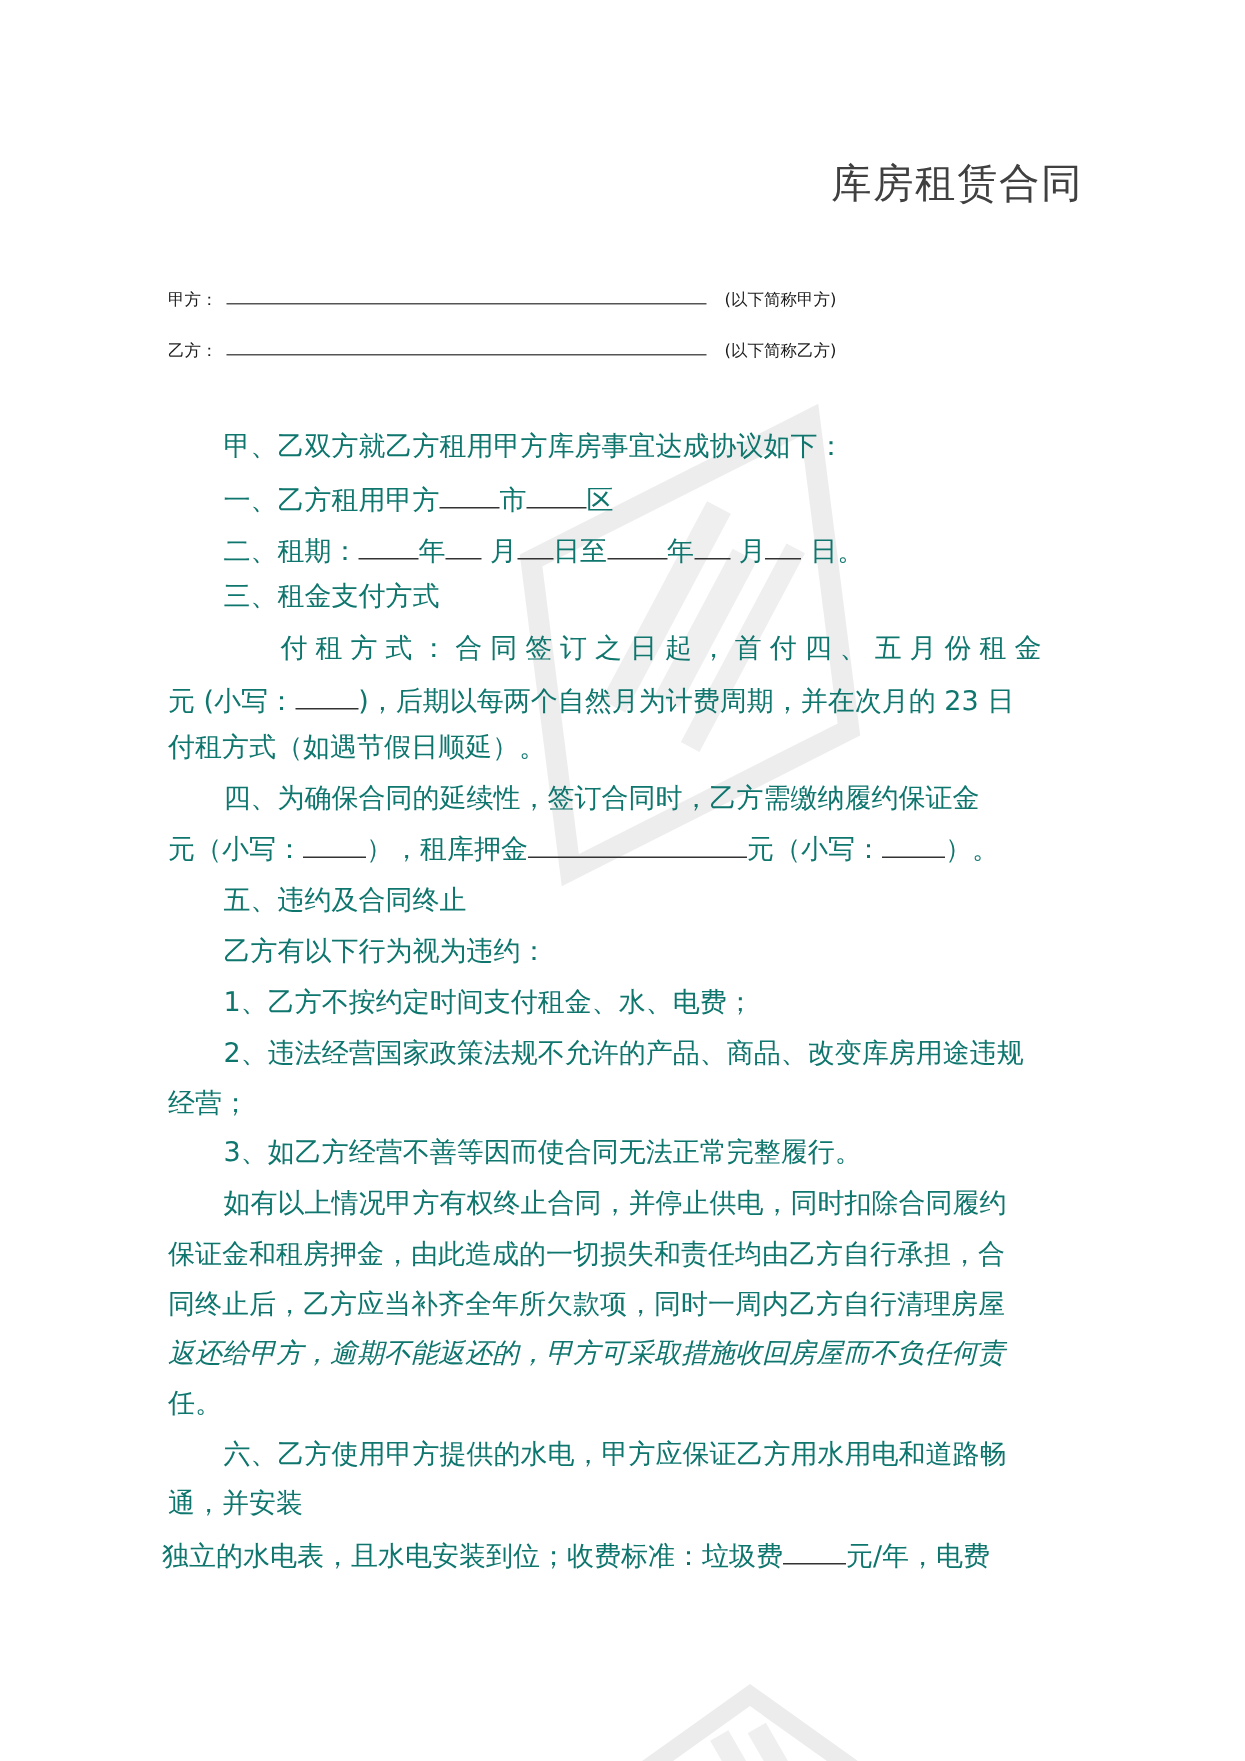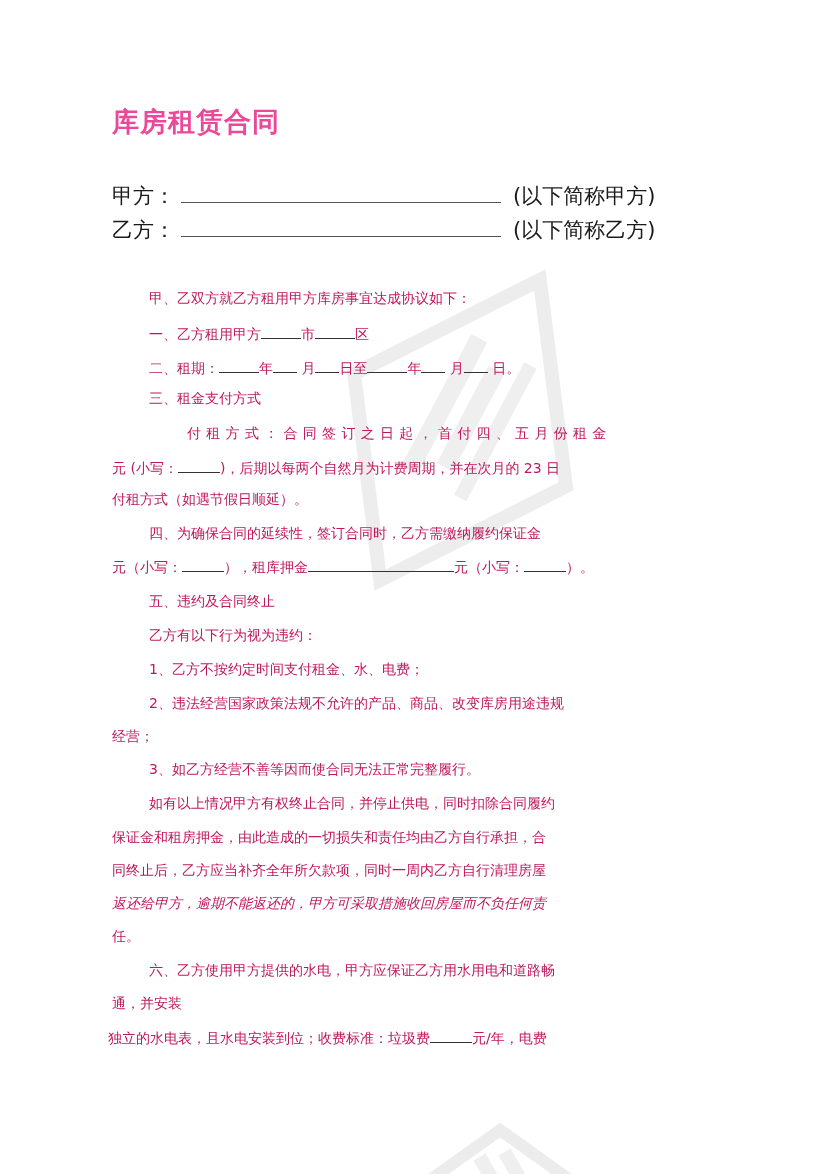--- a/index.html
+++ b/index.html
@@ -31,44 +31,44 @@
       left: 112px;
       top: 0;
       width: 610px;
       z-index: 1;
     }
     .title {
       position: absolute;
       left: 0;
       width: 610px;
       top: 104px;
-      text-align: left;
+      text-align: right;
       font-size: 27px;
-      font-weight: bold;
+      font-weight: normal;
       letter-spacing: 1px;
-      color: #ec4899;
+      color: #404040;
     }
     .line {
       position: absolute;
       left: 0;
-      font-size: 14px;
+      font-size: 18px;
       line-height: 24px;
       white-space: nowrap;
-      color: #be185d;
+      color: #0f766e;
     }
     .blank {
       display: inline-block;
       border-bottom: 1.5px solid #333;
       height: 18px;
       vertical-align: baseline;
     }
     .party-line {
       position: absolute;
       left: 0;
-      font-size: 21px;
+      font-size: 11px;
       line-height: 24px;
       white-space: nowrap;
     }
     .party-blank {
       display: inline-block;
       width: 320px;
       border-bottom: 1.5px solid #555;
       height: 20px;
       margin: 0 12px 0 6px;
     }

